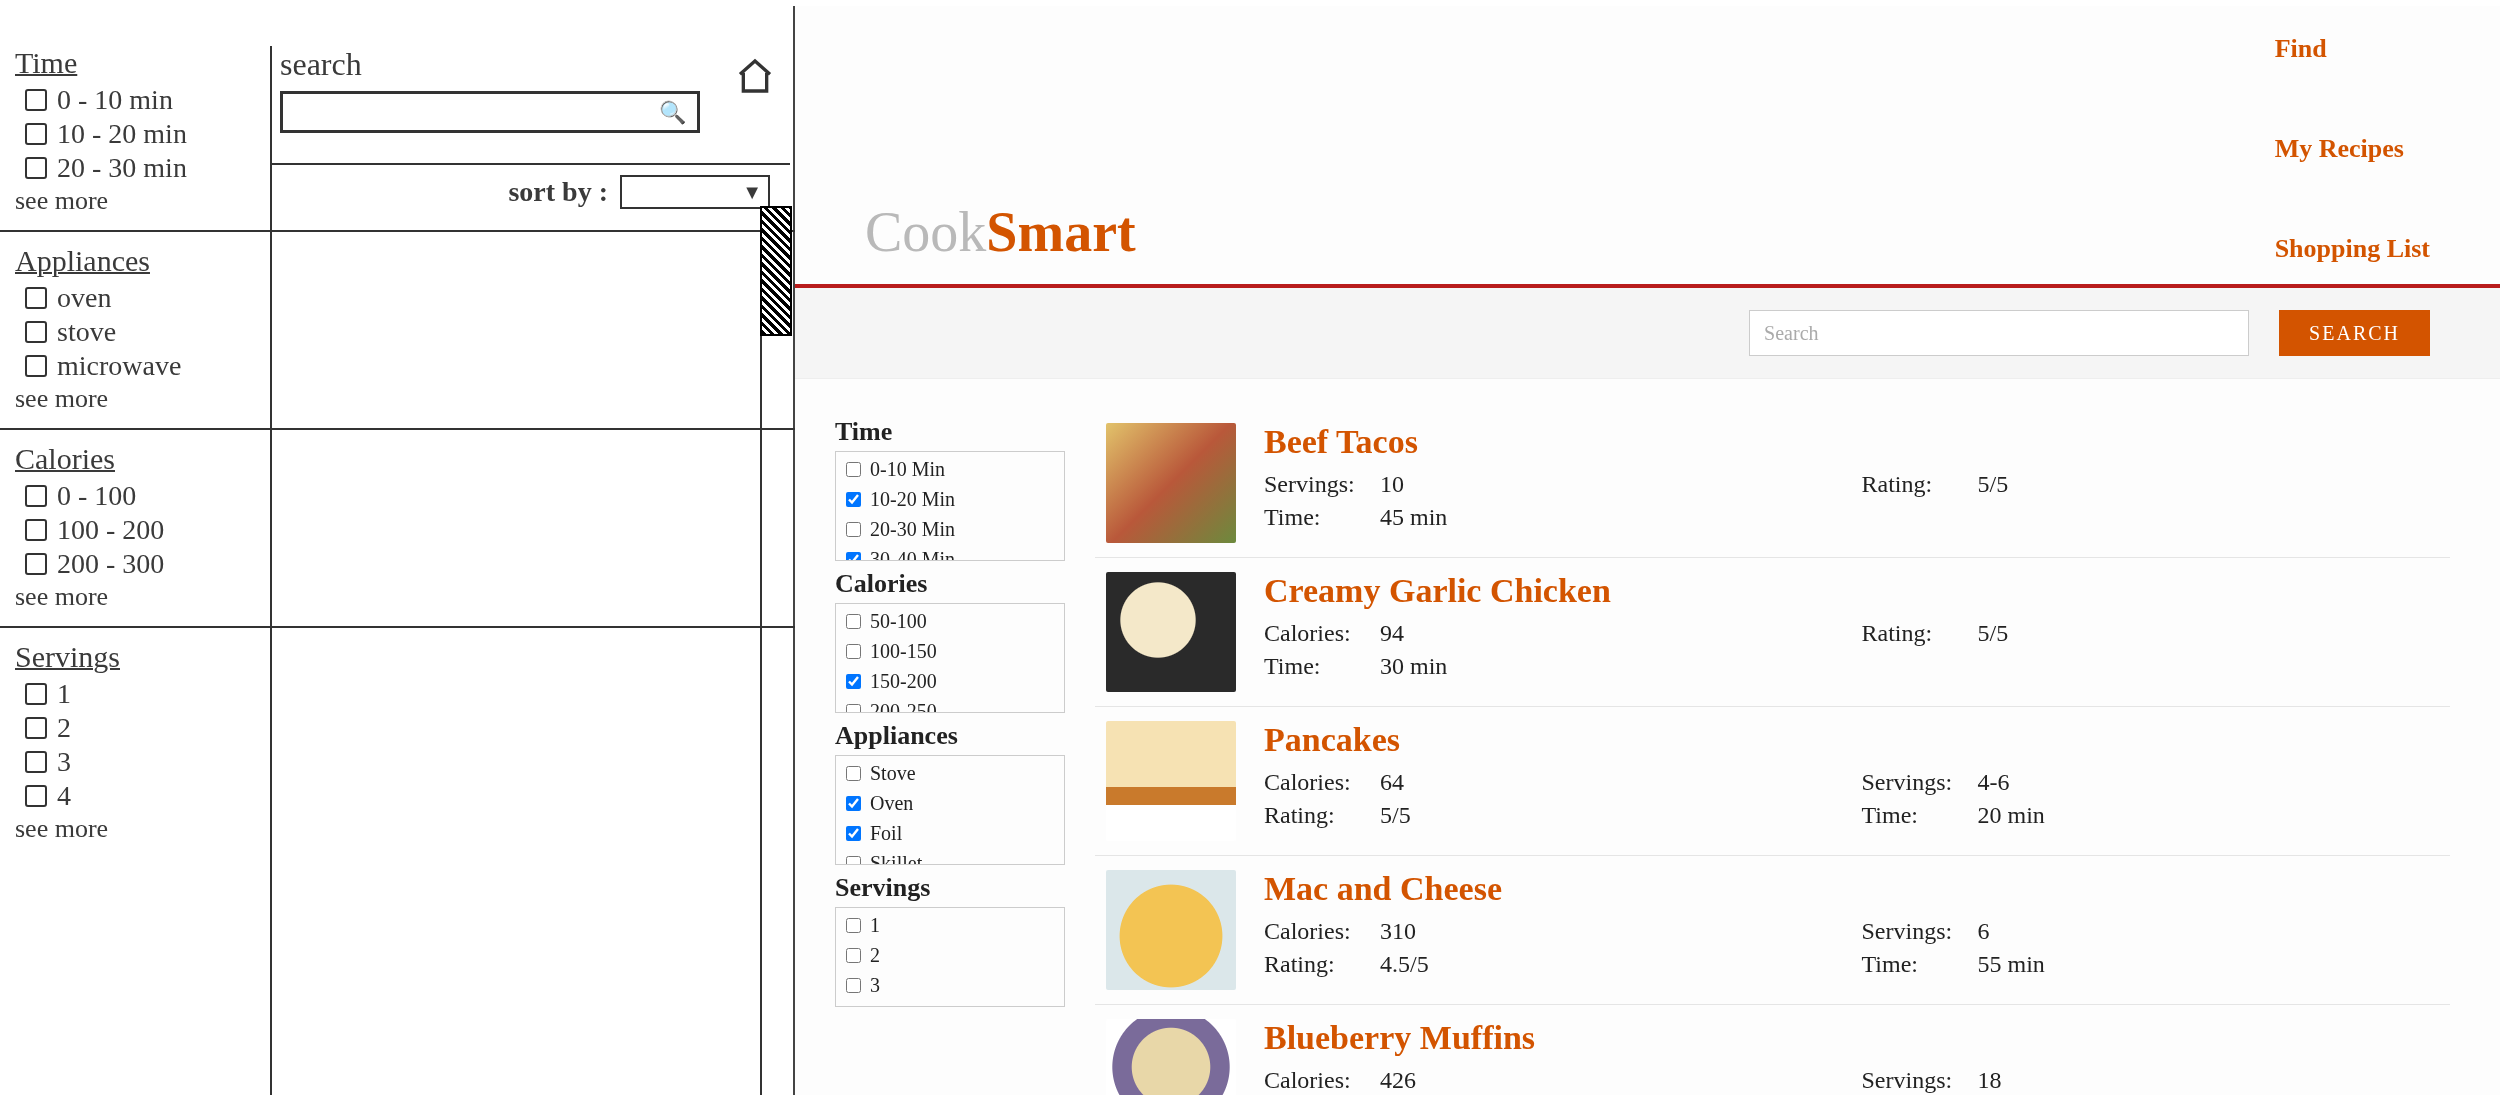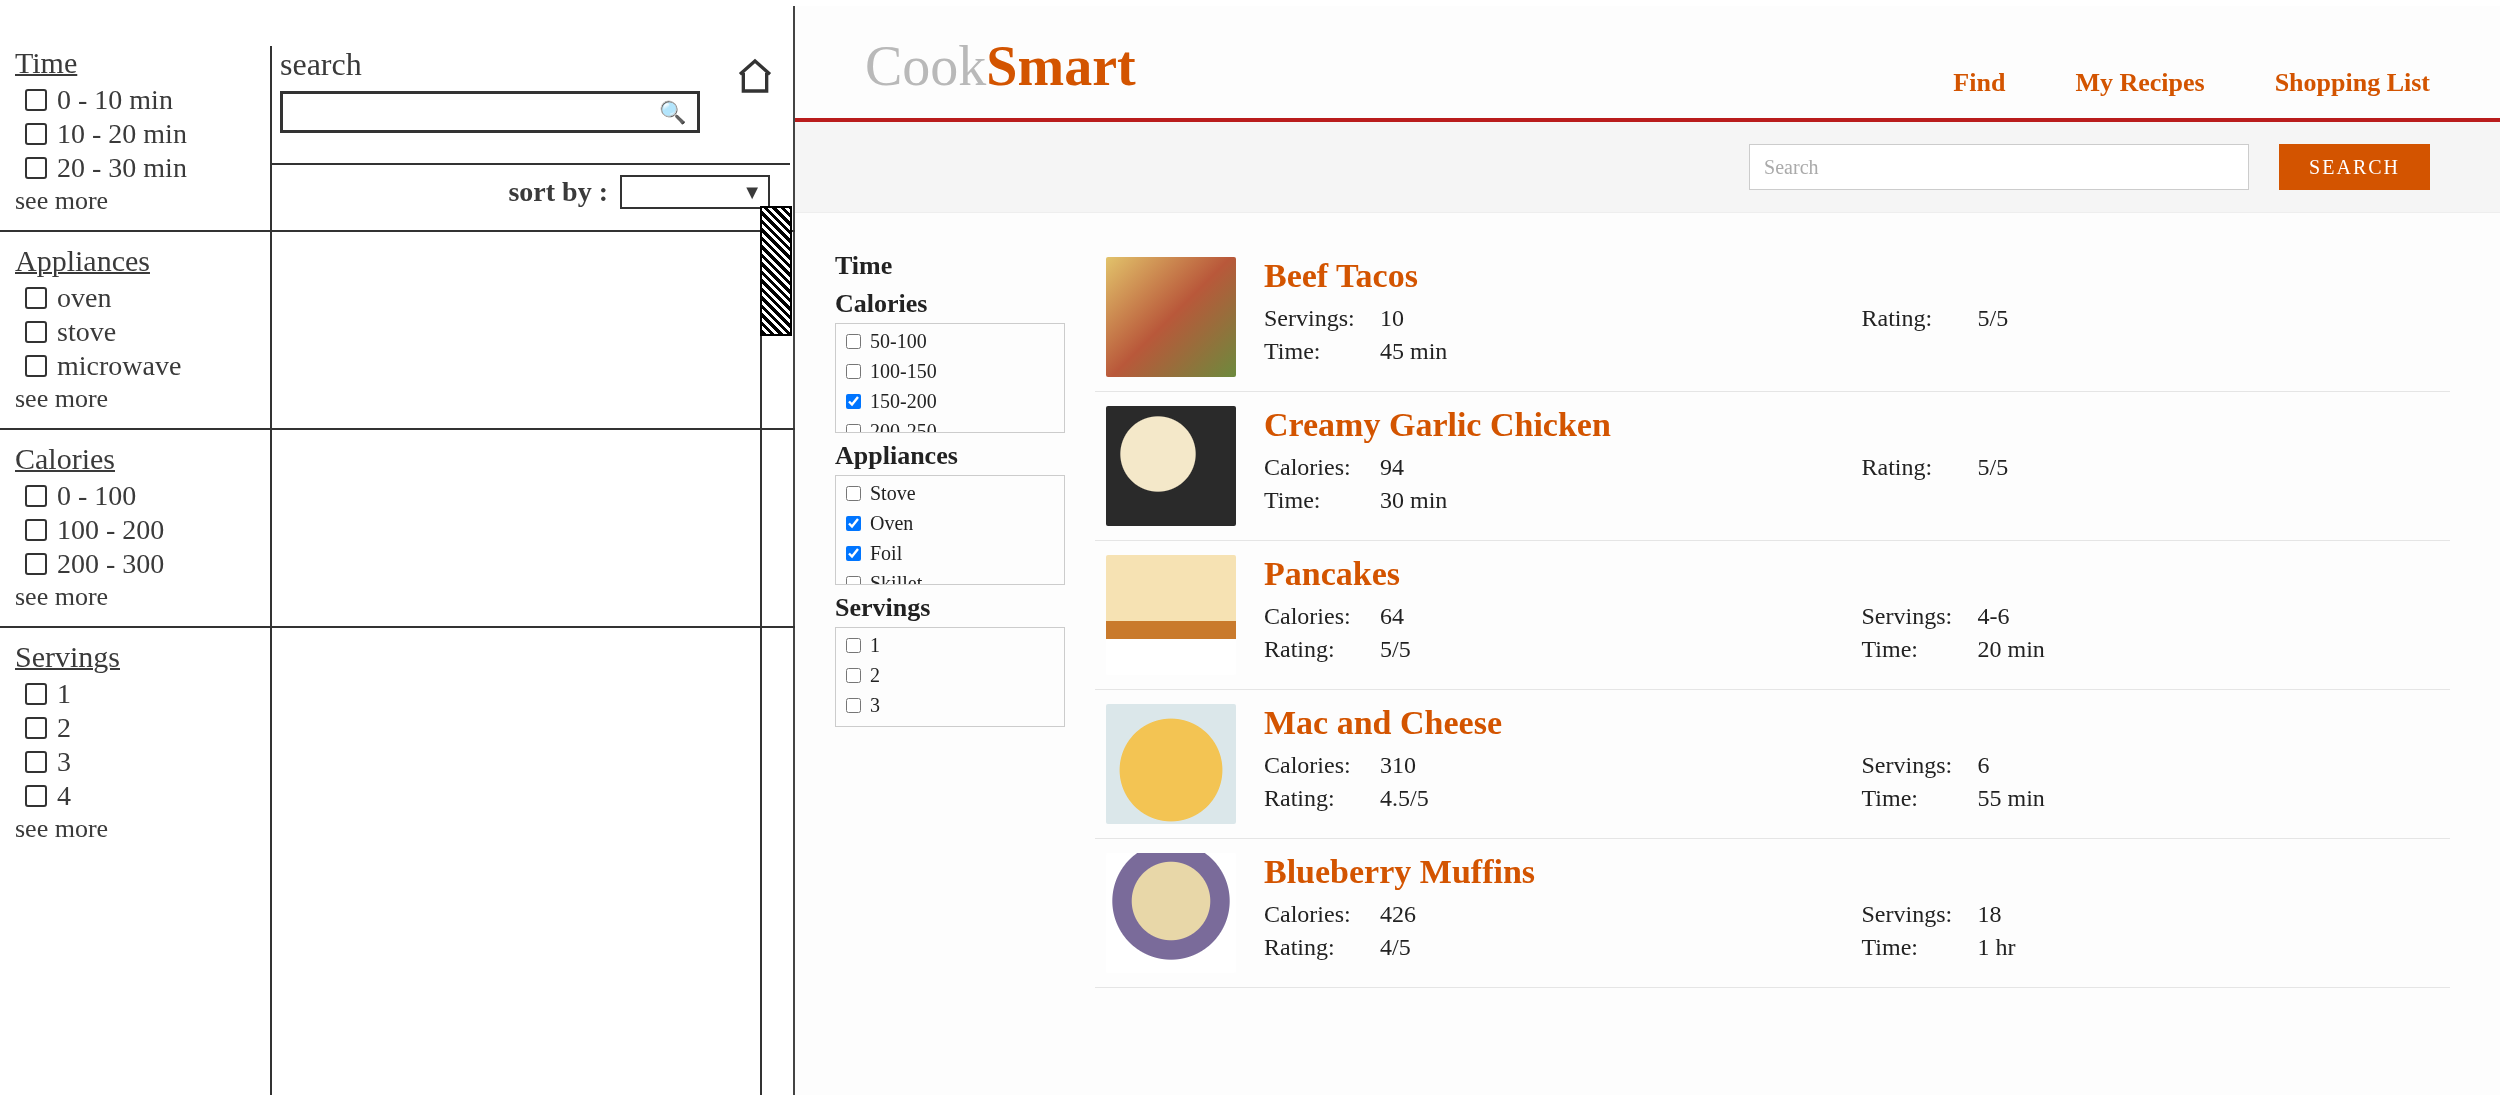--- a/index.html
+++ b/index.html
@@ -30,21 +30,21 @@
   .wf .home-ico { position:absolute; left:735px; top:50px; }
   .wf .scroll-scribble { position:absolute; left:760px; top:200px; width:32px; height:130px; background:repeating-linear-gradient(45deg,#000,#000 3px,#fff 3px,#fff 6px); border:2px solid #000; }
   .wf .results-frame-r { position:absolute; left:760px; top:330px; bottom:0; border-left:2px solid #333; }
 
   
   .hf { position:relative; width:100%; height:100%; }
   .hf-header { display:flex; align-items:flex-end; justify-content:space-between; padding:28px 70px 20px 70px; border-bottom:4px solid #b91c1c; }
   .brand { font-size:56px; font-weight:400; }
   .brand .b1 { color:#b9b9b9; font-family: Georgia, serif; }
   .brand .b2 { color:#d35400; font-weight:700; font-family: Georgia, serif; }
-  .nav { display:flex; gap:70px; }
+  .nav { display:flex; gap:70px;flex-direction:column; }
   .nav a { color:#d35400; font-weight:700; font-size:26px; text-decoration:none; cursor:pointer; }
 
   .search-bar { display:flex; justify-content:flex-end; gap:30px; padding:22px 70px 22px 70px; background:#f5f5f5; border-bottom:1px solid #eee; }
   .search-bar input { width:500px; height:46px; font-size:20px; padding:0 14px; border:1px solid #ccc; font-family: Georgia, serif; color:#555; }
   .search-bar input::placeholder { color:#aaa; }
   .search-bar button { background:#d35400; color:#fff; border:none; padding:0 30px; height:46px; font-size:20px; letter-spacing:2px; cursor:pointer; font-family: inherit; }
 
   .hf-body { display:flex; padding:30px 50px 0 40px; gap:30px; }
   .filters { width:230px; }
   .fh { font-size:26px; font-weight:700; margin:8px 0 4px 0; }
@@ -190,20 +190,38 @@
 
     <div class="search-bar">
       <input type="text" placeholder="Search" style="">
       <button>SEARCH</button>
     </div>
 
     <div class="hf-body">
 
       <div class="filters">
         <div class="fh">Time</div>
+        <div class="fbox">
+            <label>
+              <input type="checkbox" style="">
+              <span>0-10 Min</span>
+            </label>
+            <label>
+              <input type="checkbox" checked="" style="">
+              <span>10-20 Min</span>
+            </label>
+            <label>
+              <input type="checkbox" style="">
+              <span>20-30 Min</span>
+            </label>
+            <label>
+              <input type="checkbox" checked="" style="">
+              <span>30-40 Min</span>
+            </label>
+          </div>
 
         <div class="fh">Calories</div>
         <div class="fbox">
             <label>
               <input type="checkbox" style="">
               <span>50-100</span>
             </label>
             <label>
               <input type="checkbox" style="">
               <span>100-150</span>

